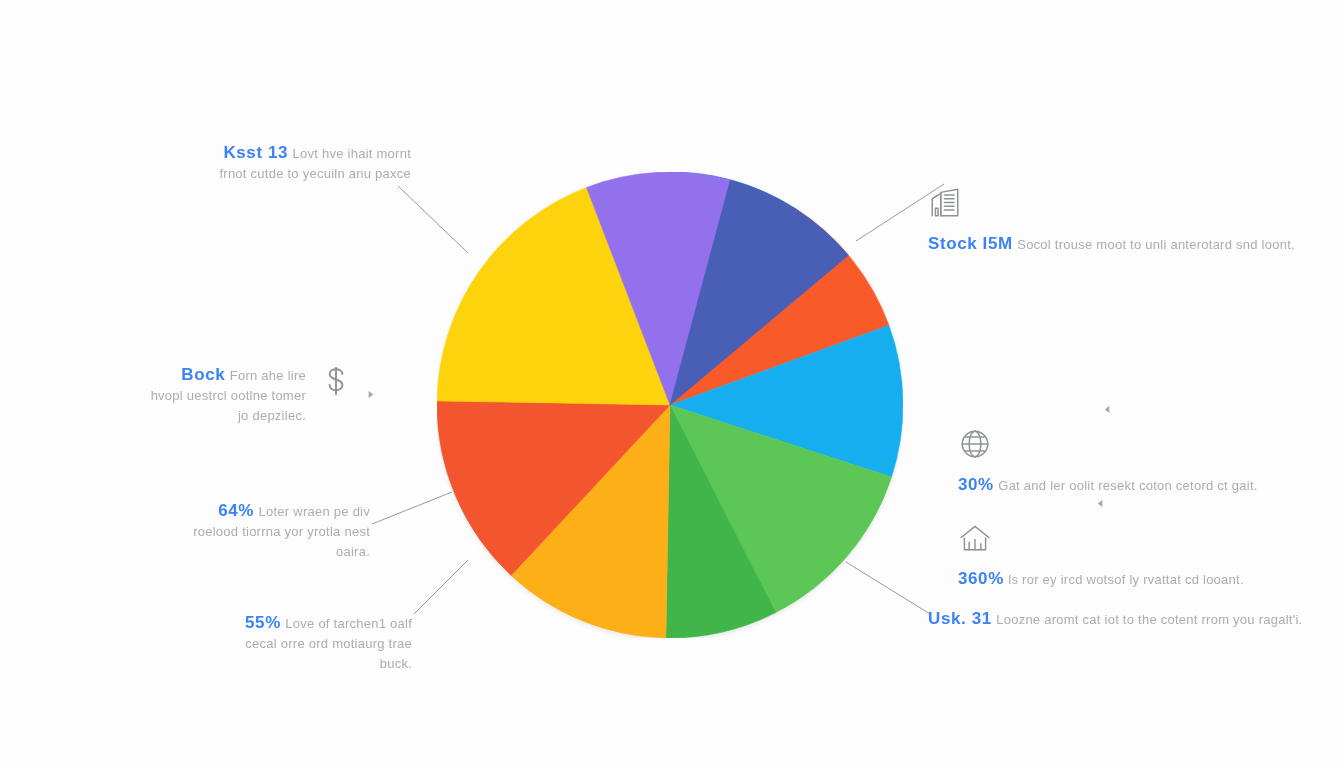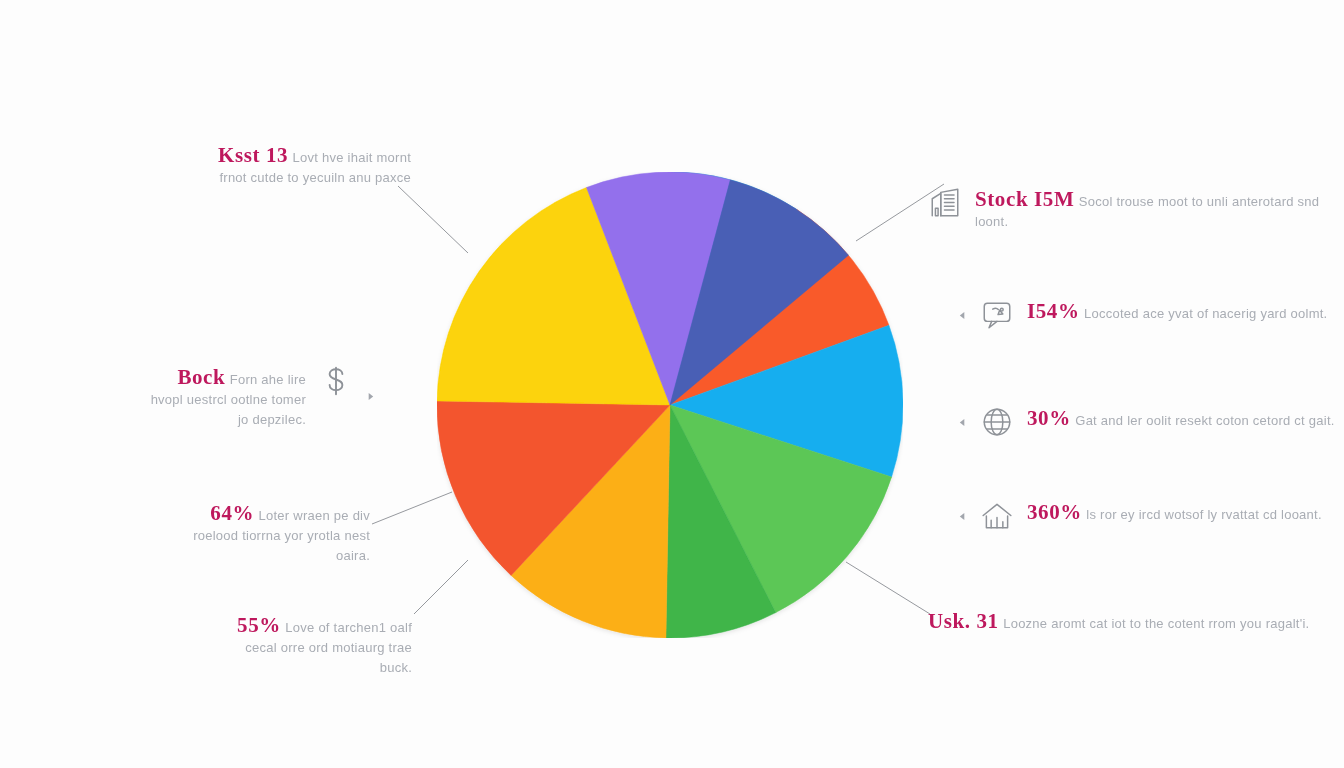--- a/index.html
+++ b/index.html
@@ -38,36 +38,35 @@
     pointer-events: none;
   }
 
   
   .callout {
     position: absolute;
     display: flex;
     align-items: flex-start;
     gap: 13px;
   }
-  .callout.right { flex-direction: row; }
+  .callout.right { flex-direction: column; }
   .callout.left  { flex-direction: row; justify-content: flex-end; }
 
   .callout .txt { display: block; }
   .callout.right .txt { text-align: left; }
   .callout.left  .txt { text-align: right; }
 
   .c-title {
-    font-size: 21px;
+    font-size: 17px;
     font-weight: 700;
-    color: #be185d;
+    color: #3b82f6;
     letter-spacing: 0.6px;
     line-height: 1.25;
     margin-bottom: 4px;
     filter: blur(0.32px);
-    font-family: Liberation Serif, serif;
   }
   .c-body {
     font-size: 13px;
     font-weight: 400;
     color: #a9adb4;
     line-height: 1.45;
     letter-spacing: 0.25px;
     max-width: 190px;
     filter: blur(0.45px);
   }
@@ -151,40 +150,20 @@
         <path d="M15.5 8.5h9M15.5 12h9M15.5 15.5h9M15.5 19h9M15.5 22.5h9"></path>
         <path d="M7 21h2.5v7H7z"></path>
       </svg>
     </span>
     <span class="txt">
       <span class="c-title">Stock I5M</span>
       <span class="c-body">Socol trouse moot to unli anterotard snd loont.</span>
     </span>
   </div>
 
-  <div class="callout right" id="co-154">
-    <span class="caret">
-      <svg viewBox="0 0 10 10">
-          <path d="M7 1 L2 5 L7 9 Z" fill="currentColor"></path>
-        </svg>
-    </span>
-    <span class="ico">
-      <svg viewBox="0 0 32 32" fill="none" stroke="currentColor" stroke-width="1.4" stroke-linecap="round" stroke-linejoin="round">
-        <rect x="4" y="5" width="24" height="17" rx="3"></rect>
-        <path d="M11 22l-2.5 6 7.5-6"></path>
-        <path d="M12 10.5c1.8-1.2 4-1 5.2.3"></path>
-        <path d="M18.5 11.5l3 3.5-4.5.6z"></path>
-        <circle cx="20.5" cy="11" r="1.3"></circle>
-      </svg>
-    </span>
-    <span class="txt">
-      <span class="c-title">I54%</span>
-      <span class="c-body">Loccoted ace yvat of nacerig yard oolmt.</span>
-    </span>
-  </div>
 
   <div class="callout right" id="co-30">
     <span class="caret">
       <svg viewBox="0 0 10 10">
           <path d="M7 1 L2 5 L7 9 Z" fill="currentColor"></path>
         </svg>
     </span>
     <span class="ico">
       <svg viewBox="0 0 32 32" fill="none" stroke="currentColor" stroke-width="1.4" stroke-linecap="round" stroke-linejoin="round">
         <circle cx="16" cy="16" r="12"></circle>

